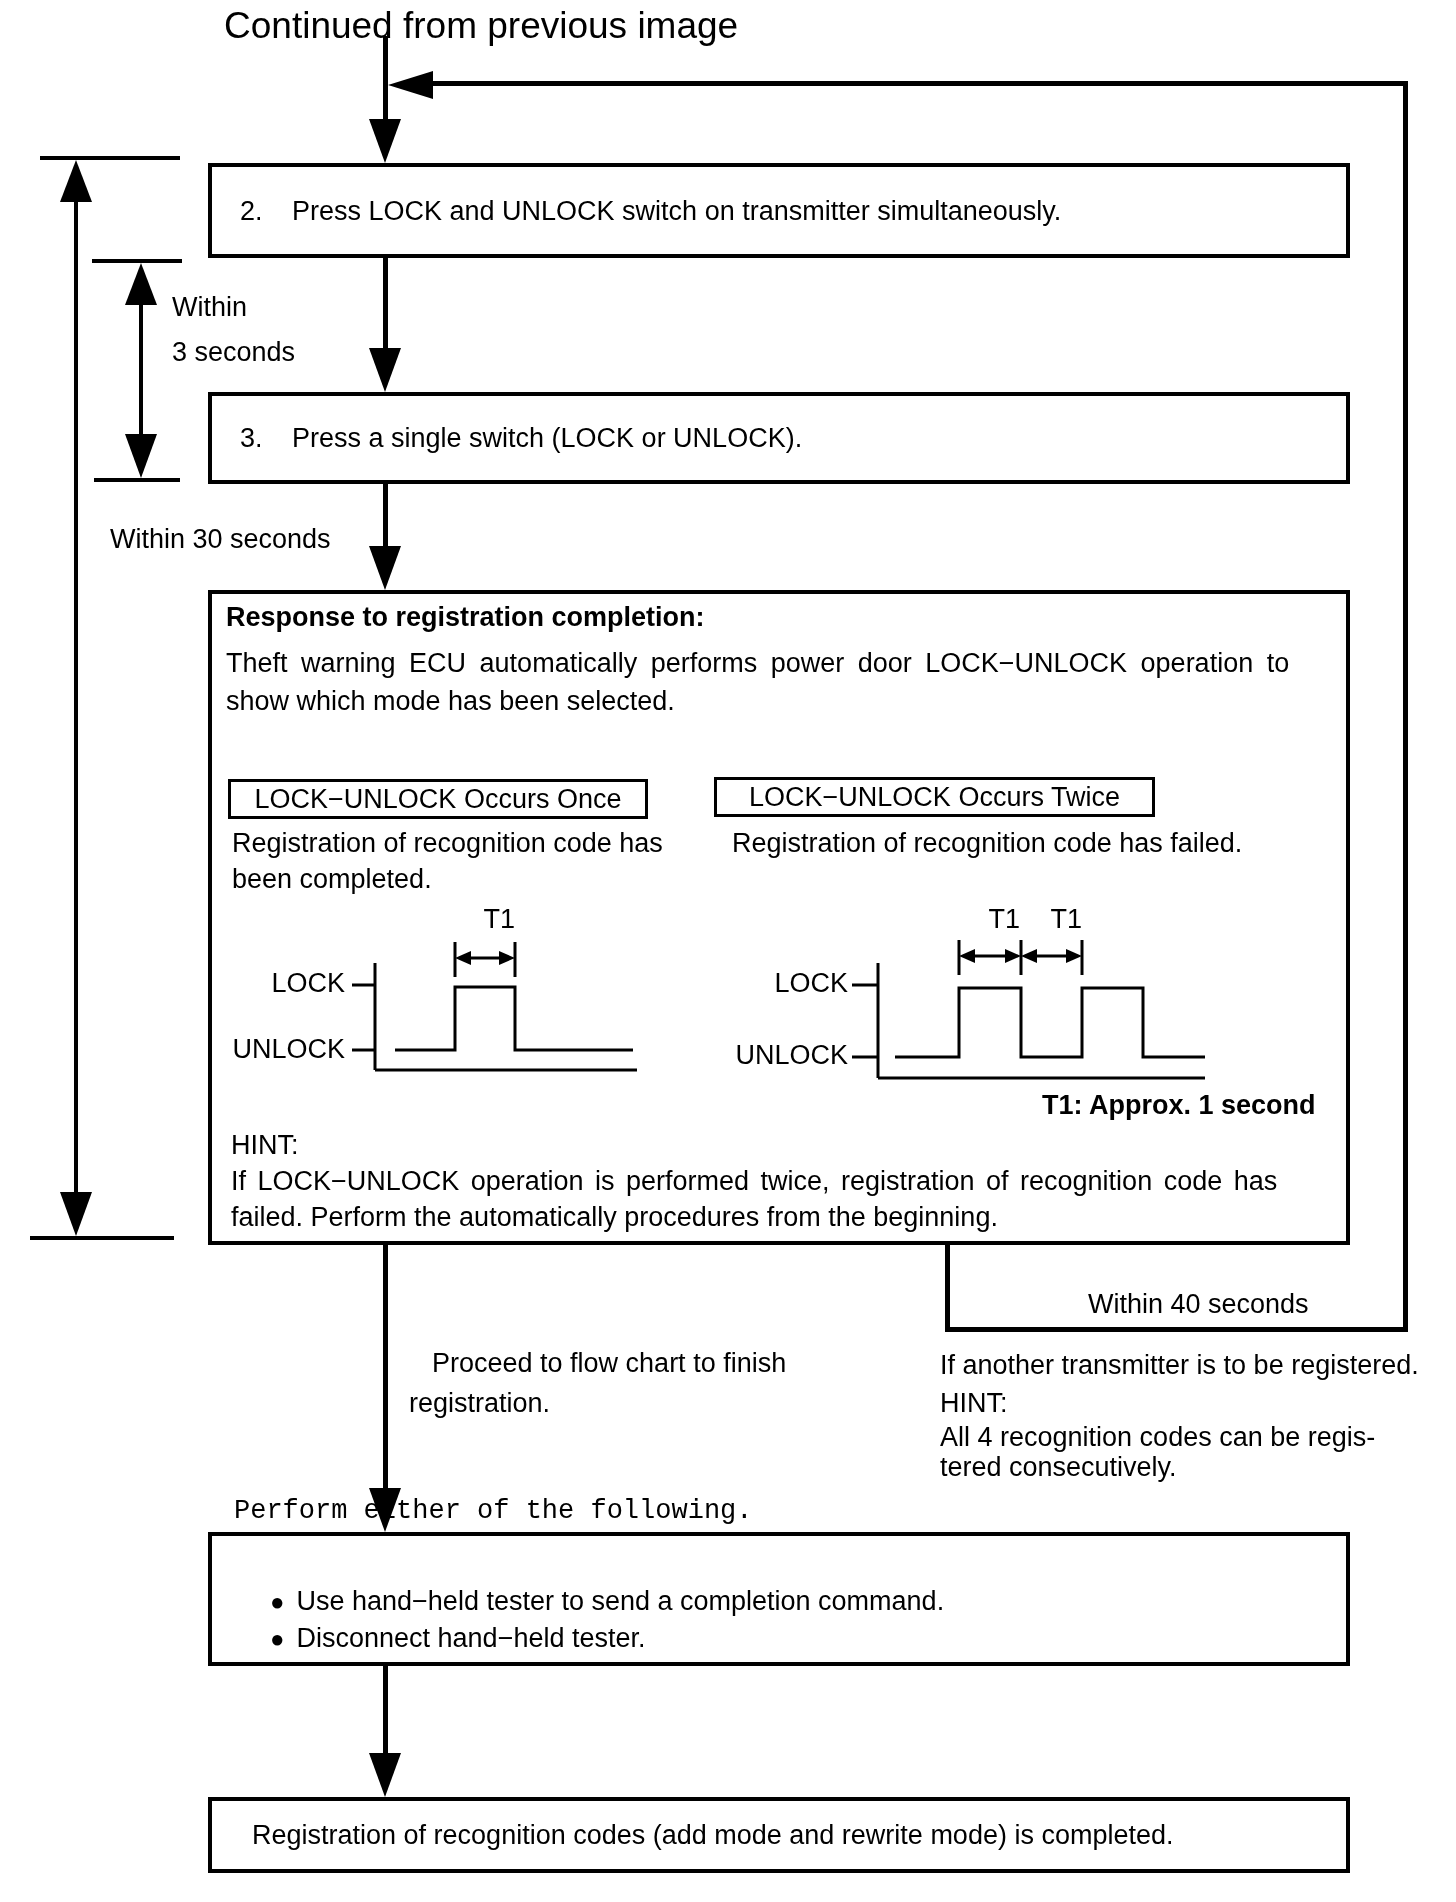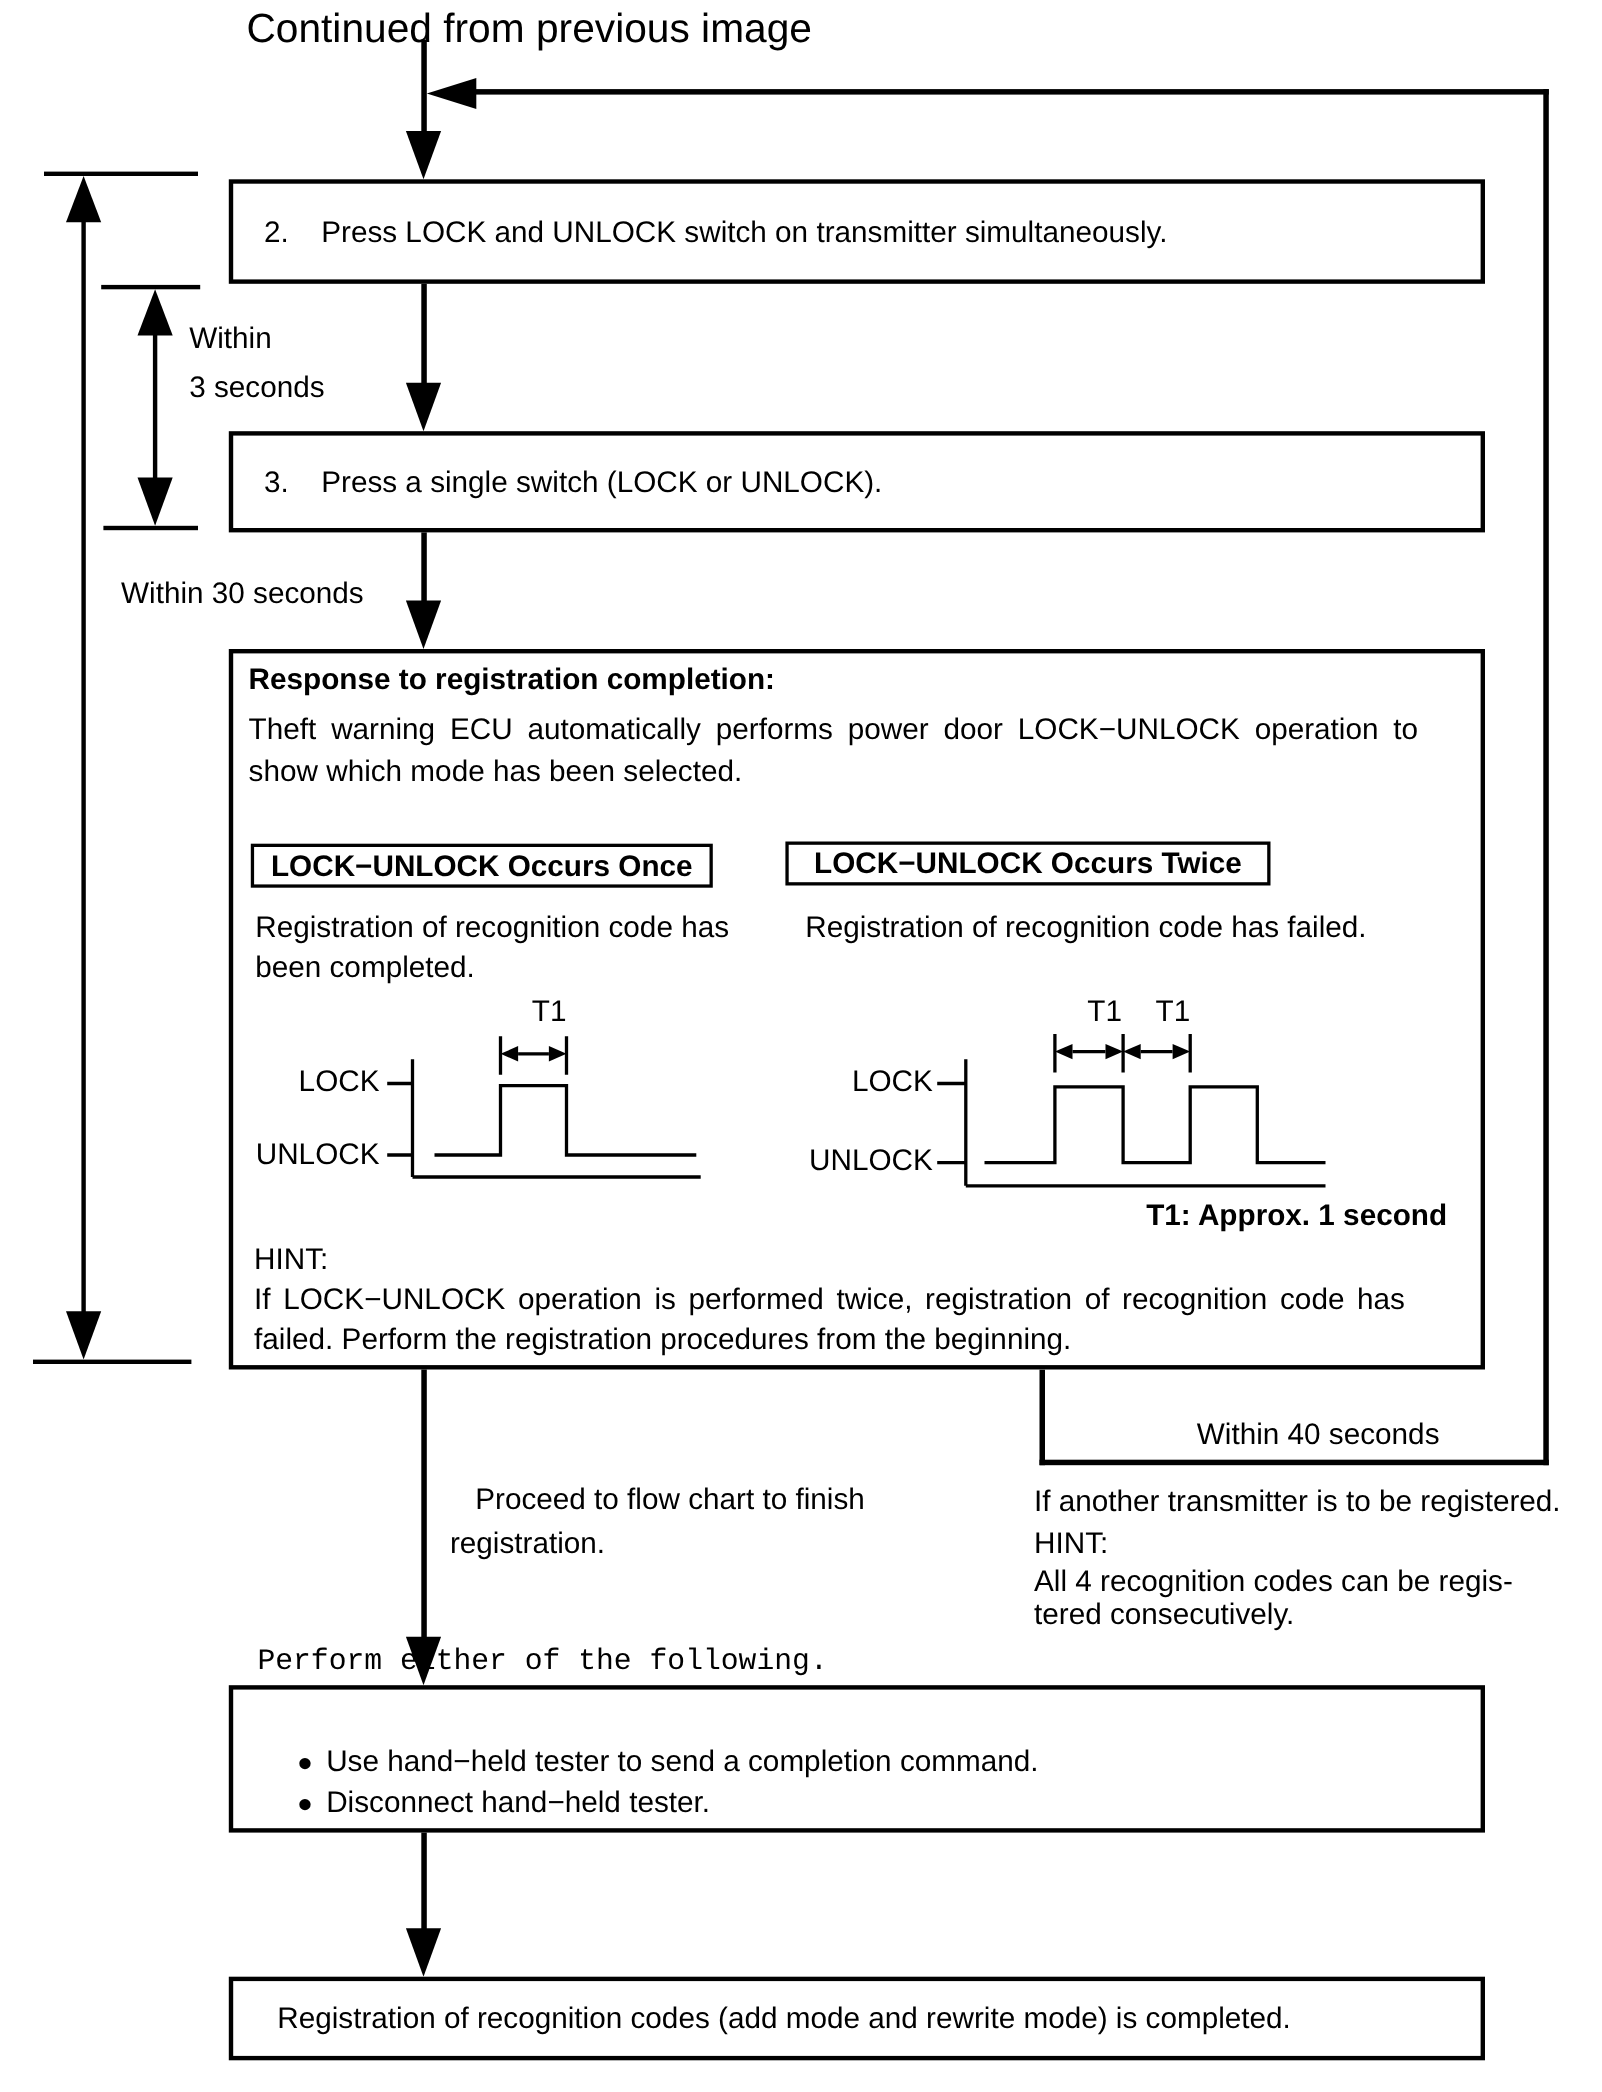--- a/index.html
+++ b/index.html
@@ -5,21 +5,21 @@
   html,body{margin:0;padding:0;background:#ffffff;}
   .canvas{position:relative;width:1456px;height:1902px;background:#ffffff;
           font-family:"Liberation Sans",sans-serif;color:#000;font-size:27px;overflow:hidden;}
   .t{position:absolute;white-space:nowrap;line-height:1.18;}
   .b{font-weight:bold;}
   .right{text-align:right;}
   .center{text-align:right;}
   .hline,.vline{position:absolute;background:#000;}
   .box{position:absolute;border:4px solid #000;background:#fff;box-sizing:border-box;}
   .minibox{position:absolute;border:3px solid #000;background:#fff;box-sizing:border-box;
-           display:flex;align-items:center;justify-content:center;font-weight:bold;white-space:nowrap;}
+           display:flex;align-items:center;justify-content:center;font-weight:normal;white-space:nowrap;margin-top:12px;}
   .arr{position:absolute;width:0;height:0;}
   .arr.down{border-left:16px solid transparent;border-right:16px solid transparent;border-top:44px solid #000;}
   .arr.up{border-left:16px solid transparent;border-right:16px solid transparent;border-bottom:42px solid #000;}
   .arr.left{border-top:14px solid transparent;border-bottom:14px solid transparent;border-right:45px solid #000;}
   .steprow{position:absolute;display:flex;white-space:nowrap;}
   .stepnum{display:inline-block;width:52px;}
   .bulletrow{position:absolute;display:flex;align-items:baseline;white-space:nowrap;}
   .bulletglyph{margin-right:12px;font-size:24px;}
   svg{position:absolute;}
   .wsp6{word-spacing:6px;}
@@ -110,21 +110,21 @@
     <polygon points="114,56 130,49 130,63" fill="#000"></polygon>
     <polygon points="176,56 160,49 160,63" fill="#000"></polygon>
     <polygon points="176,56 192,49 192,63" fill="#000"></polygon>
     <polygon points="237,56 221,49 221,63" fill="#000"></polygon>
   </svg>
 
   <div class="t b" style="left:1042px;top:1090px;">T1: Approx. 1 second</div>
 
   <div class="t" style="left:231px;top:1130px;">HINT:</div>
   <div class="t wsp4" style="left:231px;top:1166px;">If LOCK−UNLOCK operation is performed twice, registration of recognition code has</div>
-  <div class="t" style="left:231px;top:1202px;">failed. Perform the registration procedures from the beginning.</div>
+  <div class="t" style="left:231px;top:1202px;">failed. Perform the automatically procedures from the beginning.</div>
 
   <div class="vline" style="left:383px;top:1245px;width:5px;height:245px;"></div>
   <div class="arr down" style="left:369px;top:1488px;"></div>
 
   <div class="t" style="left:1088px;top:1289px;">Within 40 seconds</div>
   <div class="t" style="left:432px;top:1348px;">Proceed to flow chart to finish</div>
   <div class="t" style="left:409px;top:1388px;">registration.</div>
   <div class="t" style="left:940px;top:1350px;">If another transmitter is to be registered.</div>
   <div class="t" style="left:940px;top:1388px;">HINT:</div>
   <div class="t" style="left:940px;top:1422px;">All 4 recognition codes can be regis-</div>

